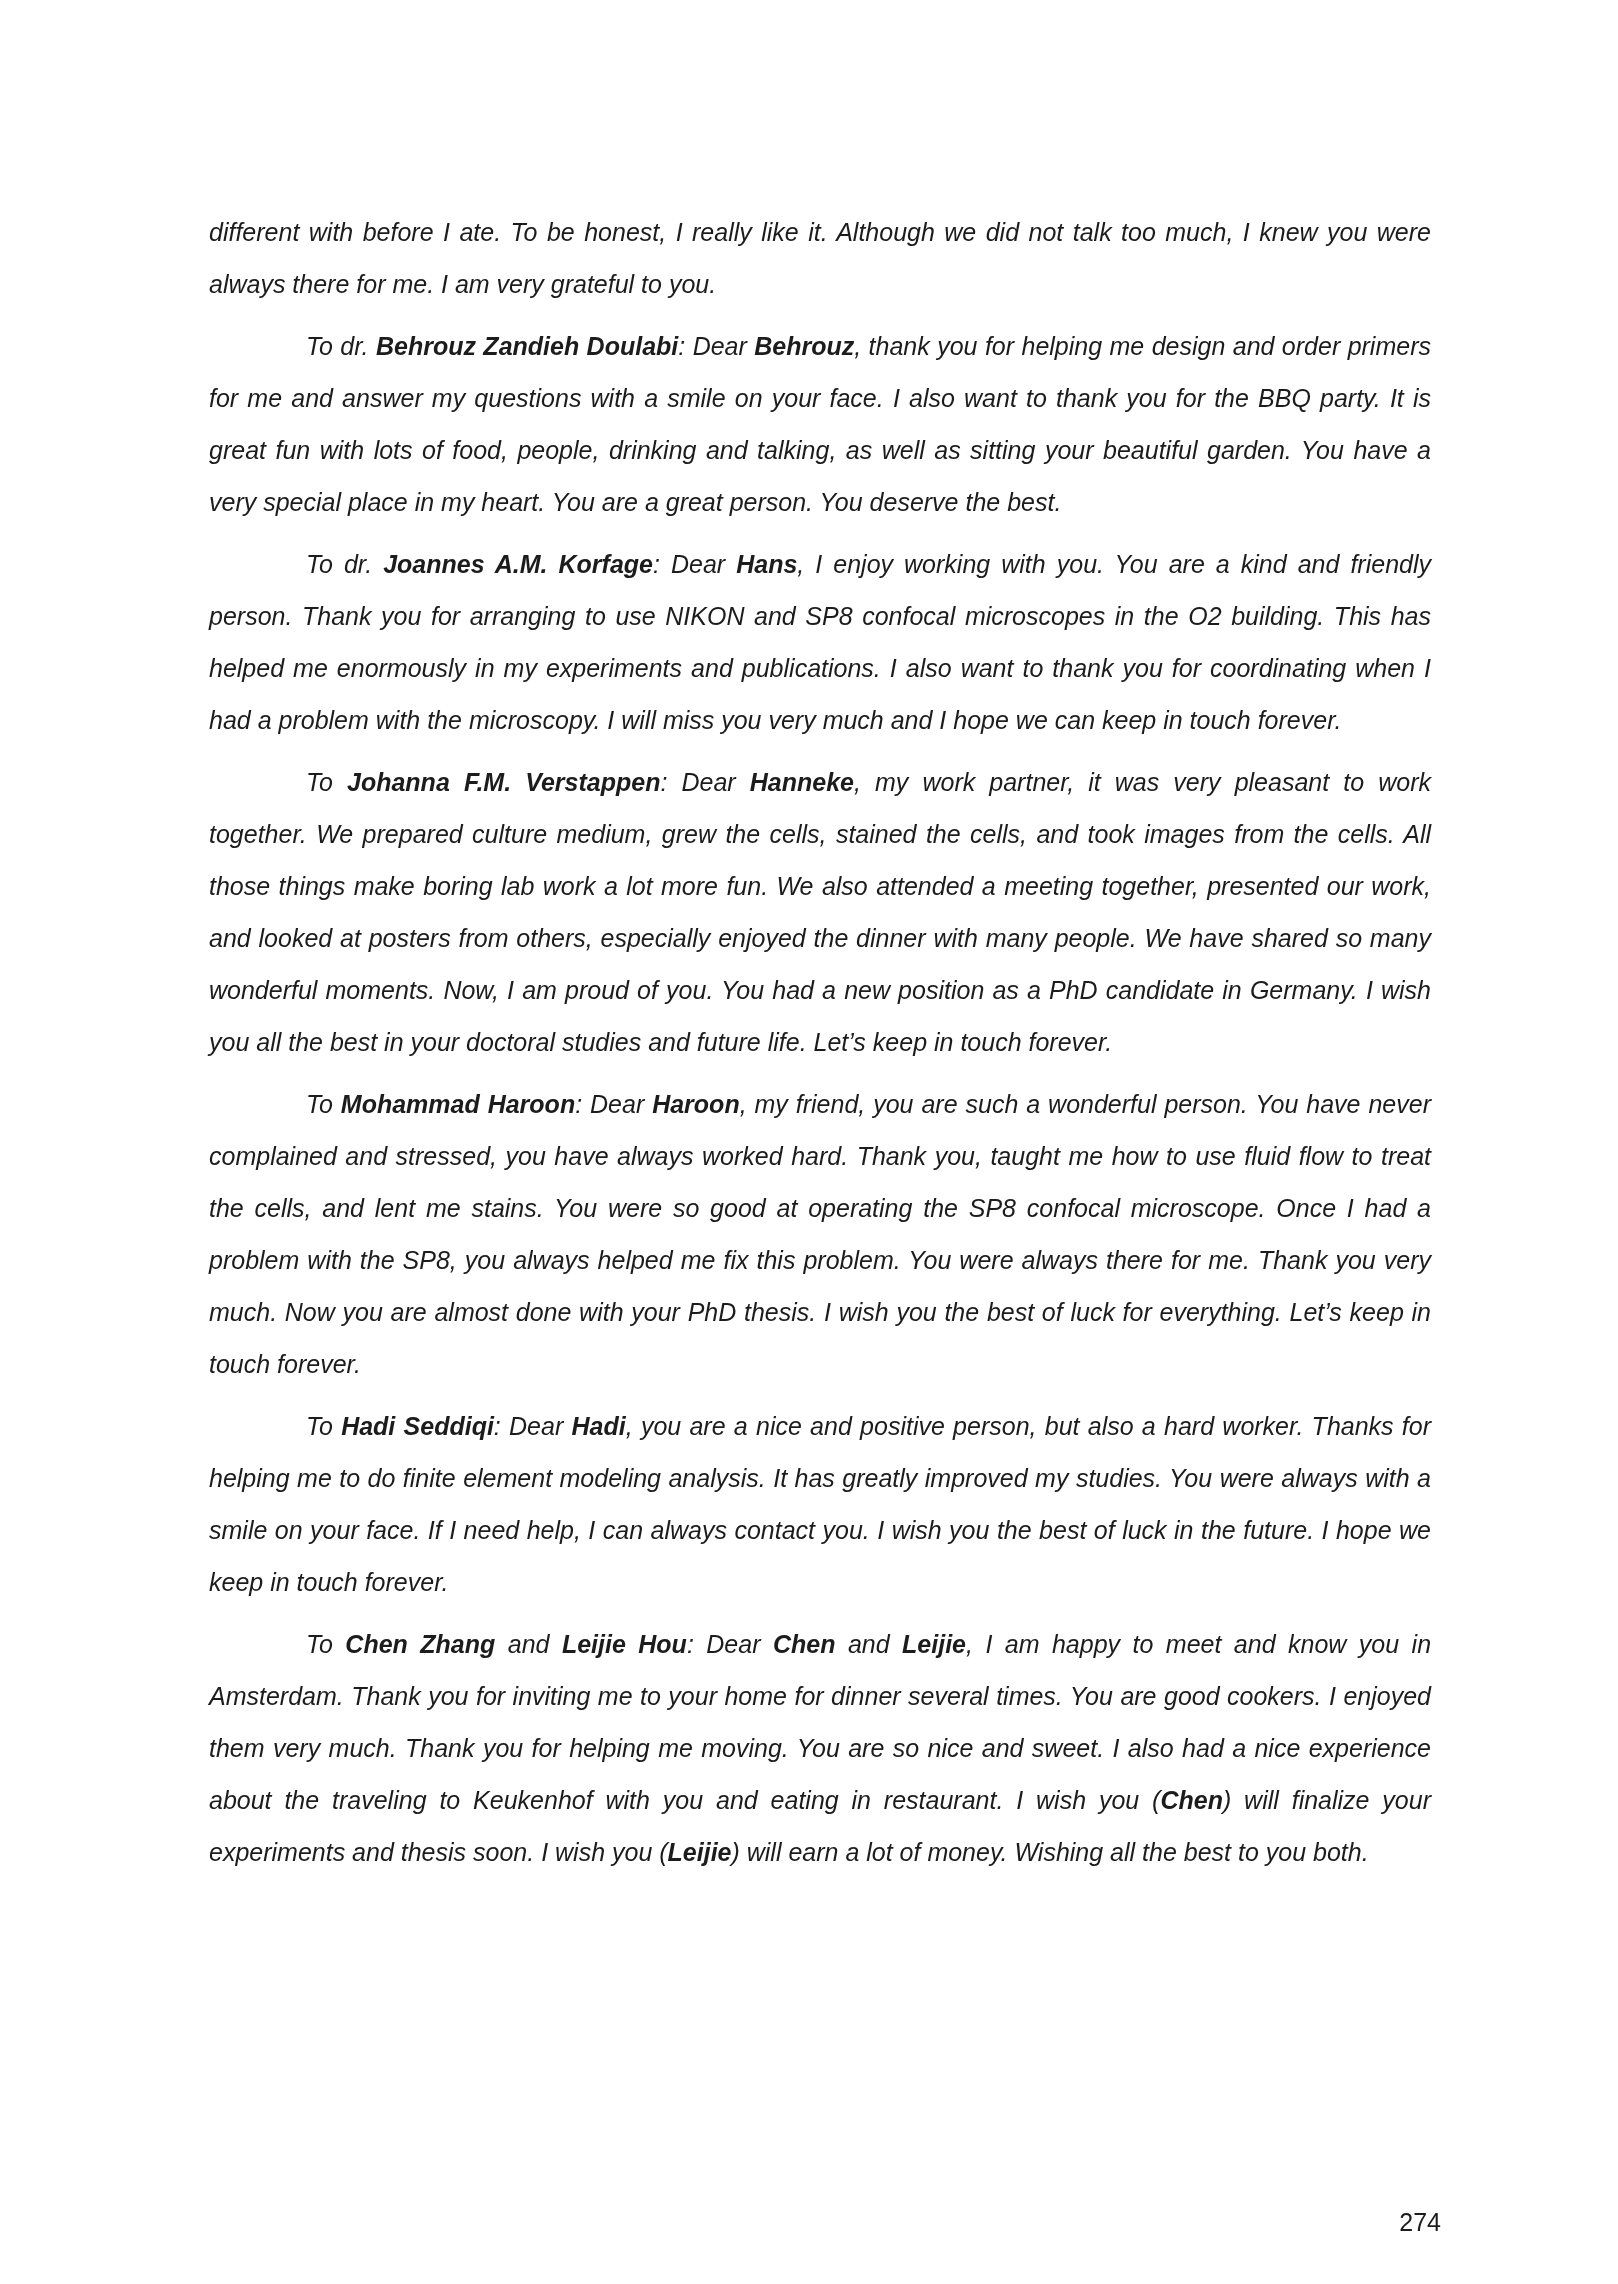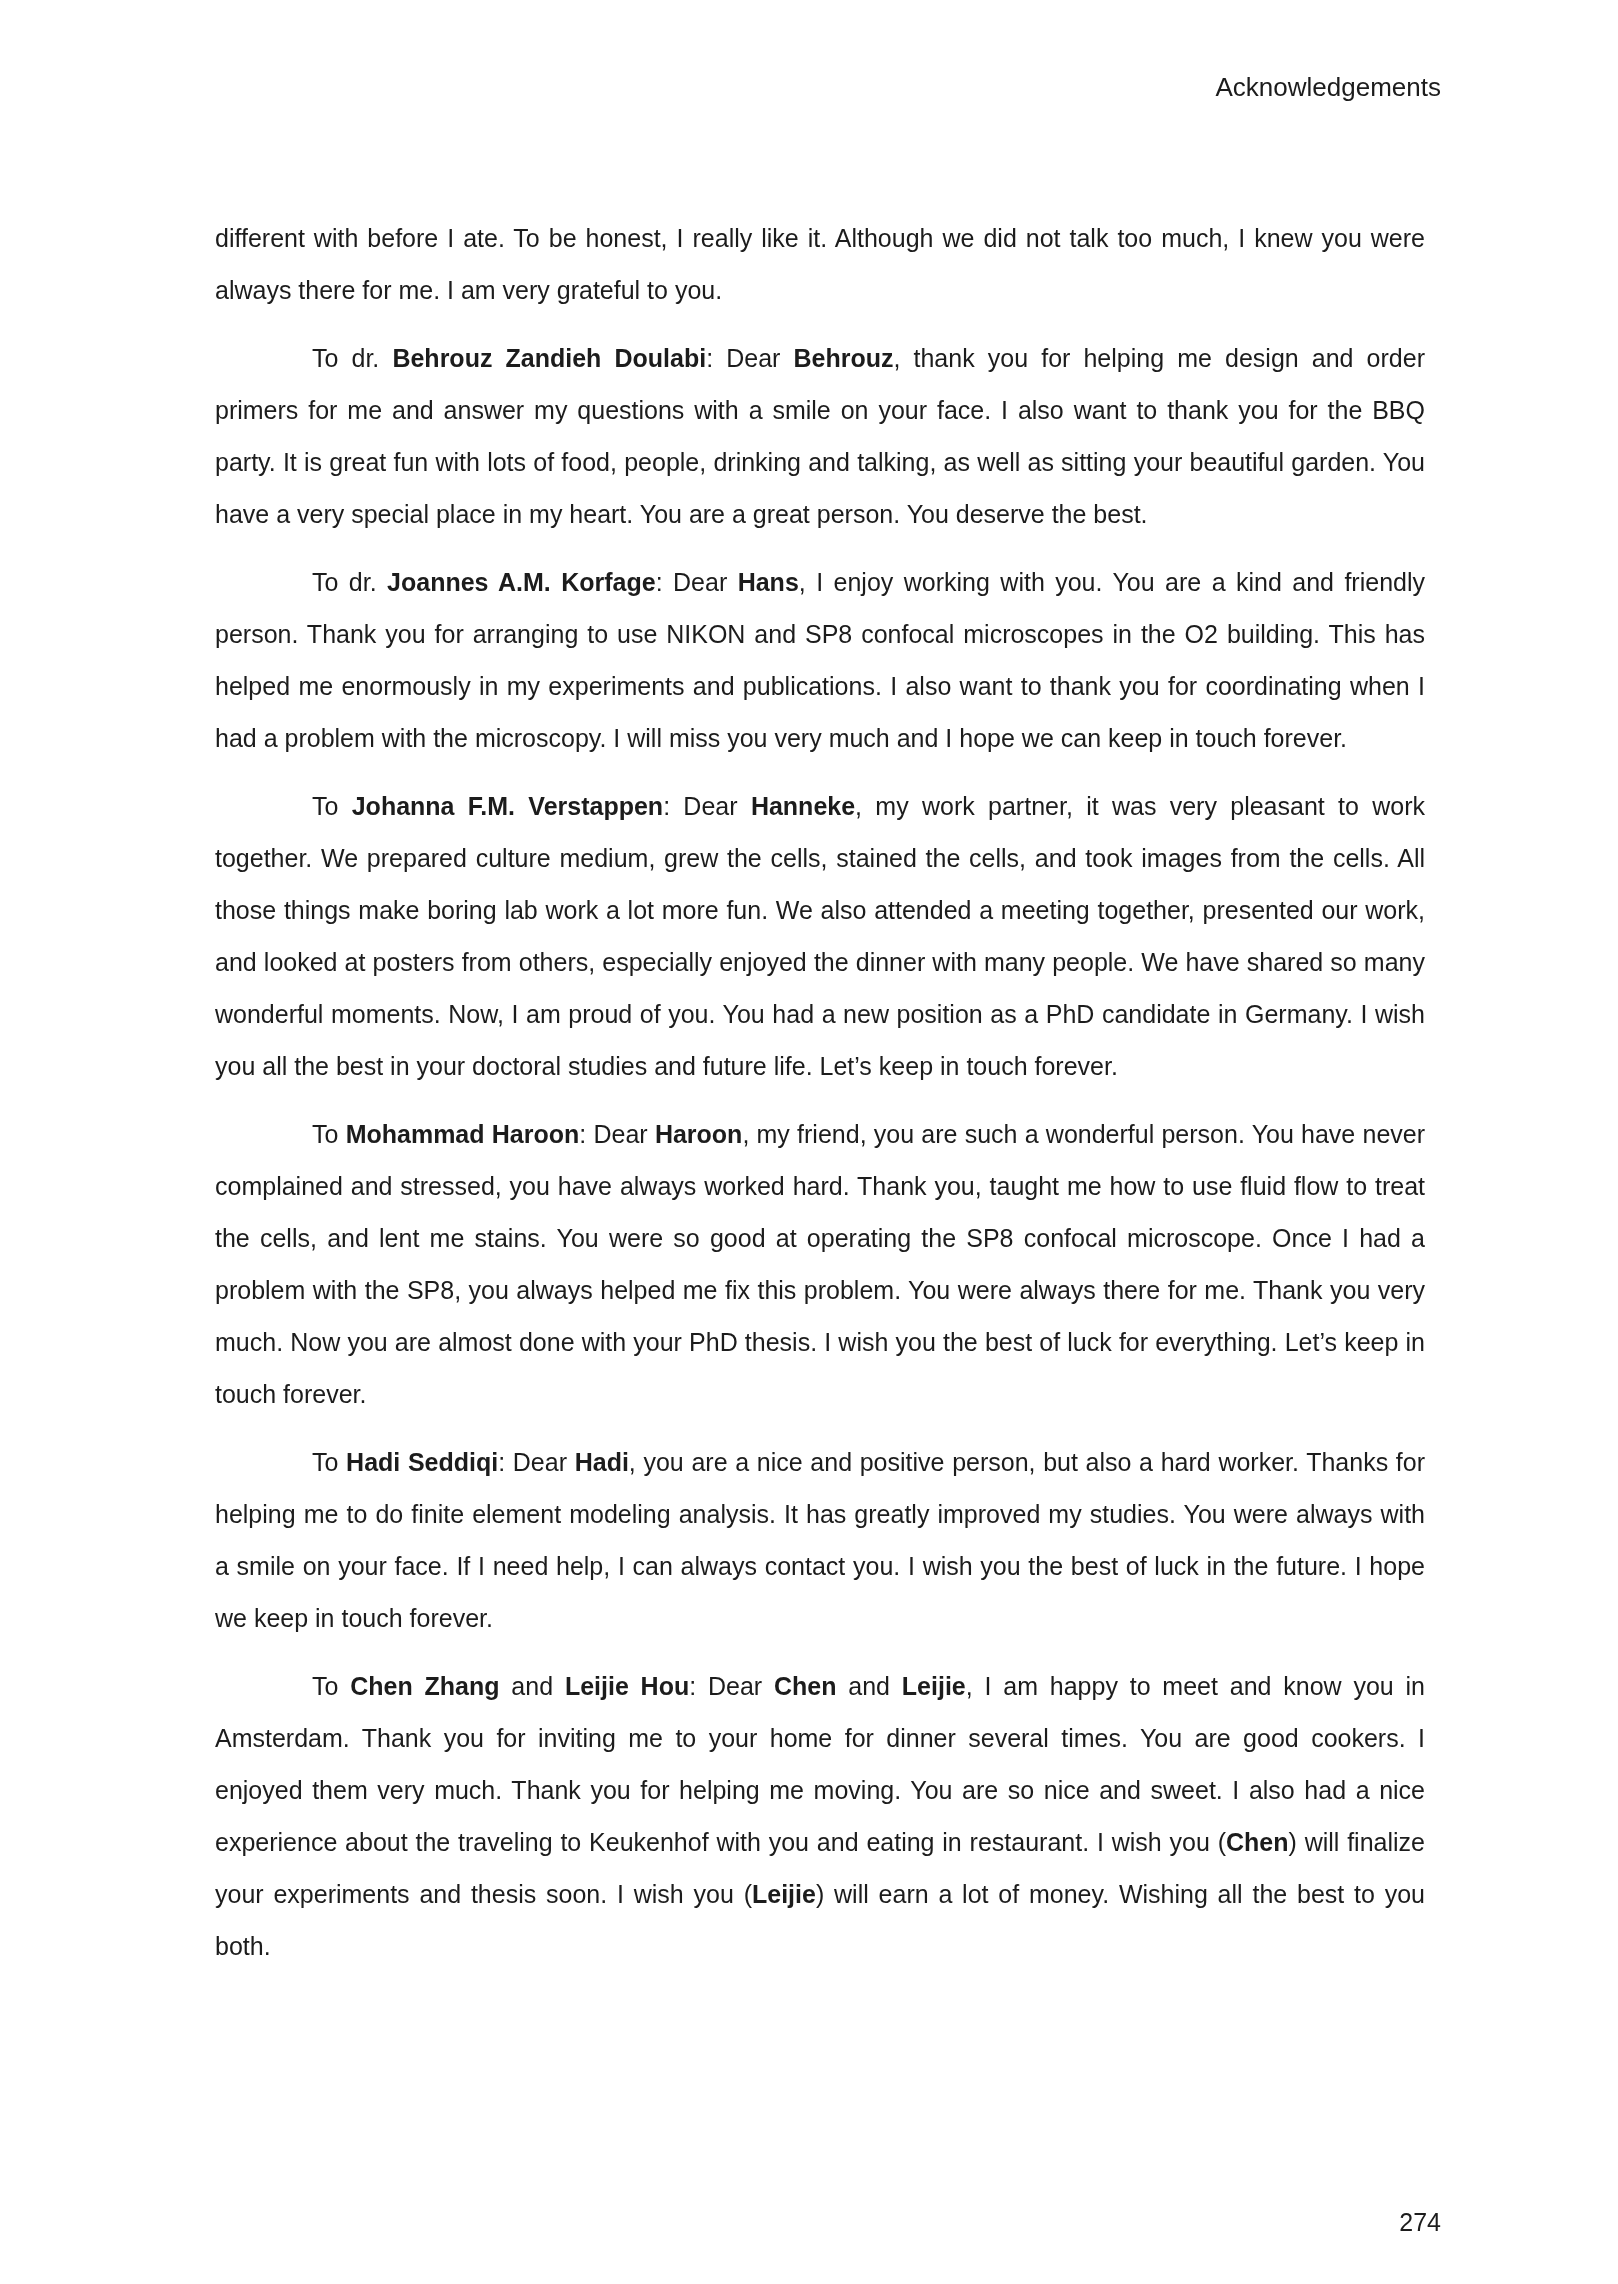--- a/index.html
+++ b/index.html
@@ -33,22 +33,23 @@
     position: absolute;
     top: 196px;
     left: 199px;
     right: 177px;
     font-size: 25px;
     line-height: 52px;
     text-align: justify;
     color: #1c1c1c;
   }
   .doc-body p {
-    margin: 16px;
+    margin: 10px;
     padding: 0;
+    font-style: italic;
   }
   .doc-body p.indent {
     text-indent: 97px;
   }
   .doc-body b {
     font-weight: bold;
   }
   .page-number {
     position: absolute;
     right: 177px;
@@ -56,23 +57,20 @@
     font-size: 25px;
     line-height: 30px;
     color: #1c1c1c;
   }
 </style>
 </head>
 <body>
 
 <div class="page">
 
-  <div class="page-header">
-    <span>Acknowledgements</span>
-  </div>
 
   <main class="doc-body">
       <p><span>different with before I ate. To be honest, I really like it. Although we did not talk too much, I knew you were always there for me. I am very grateful to you.</span></p>
       <p class="indent"><span>To dr. </span><b>Behrouz Zandieh Doulabi</b><span>: Dear </span><b>Behrouz</b><span>, thank you for helping me design and order primers for me and answer my questions with a smile on your face. I also want to thank you for the BBQ party. It is great fun with lots of food, people, drinking and talking, as well as sitting your beautiful garden. You have a very special place in my heart. You are a great person. You deserve the best.</span></p>
       <p class="indent"><span>To dr. </span><b>Joannes A.M. Korfage</b><span>: Dear </span><b>Hans</b><span>, I enjoy working with you. You are a kind and friendly person. Thank you for arranging to use NIKON and SP8 confocal microscopes in the O2 building. This has helped me enormously in my experiments and publications. I also want to thank you for coordinating when I had a problem with the microscopy. I will miss you very much and I hope we can keep in touch forever.</span></p>
       <p class="indent"><span>To </span><b>Johanna F.M. Verstappen</b><span>: Dear </span><b>Hanneke</b><span>, my work partner, it was very pleasant to work together. We prepared culture medium, grew the cells, stained the cells, and took images from the cells. All those things make boring lab work a lot more fun. We also attended a meeting together, presented our work, and looked at posters from others, especially enjoyed the dinner with many people. We have shared so many wonderful moments. Now, I am proud of you. You had a new position as a PhD candidate in Germany. I wish you all the best in your doctoral studies and future life. Let’s keep in touch forever.</span></p>
       <p class="indent"><span>To </span><b>Mohammad Haroon</b><span>: Dear </span><b>Haroon</b><span>, my friend, you are such a wonderful person. You have never complained and stressed, you have always worked hard. Thank you, taught me how to use fluid flow to treat the cells, and lent me stains. You were so good at operating the SP8 confocal microscope. Once I had a problem with the SP8, you always helped me fix this problem. You were always there for me. Thank you very much. Now you are almost done with your PhD thesis. I wish you the best of luck for everything. Let’s keep in touch forever.</span></p>
       <p class="indent"><span>To </span><b>Hadi Seddiqi</b><span>: Dear </span><b>Hadi</b><span>, you are a nice and positive person, but also a hard worker. Thanks for helping me to do finite element modeling analysis. It has greatly improved my studies. You were always with a smile on your face. If I need help, I can always contact you. I wish you the best of luck in the future. I hope we keep in touch forever.</span></p>
       <p class="indent"><span>To </span><b>Chen Zhang</b><span> and </span><b>Leijie Hou</b><span>: Dear </span><b>Chen</b><span> and </span><b>Leijie</b><span>, I am happy to meet and know you in Amsterdam. Thank you for inviting me to your home for dinner several times. You are good cookers. I enjoyed them very much. Thank you for helping me moving. You are so nice and sweet. I also had a nice experience about the traveling to Keukenhof with you and eating in restaurant. I wish you (</span><b>Chen</b><span>) will finalize your experiments and thesis soon. I wish you (</span><b>Leijie</b><span>) will earn a lot of money. Wishing all the best to you both.</span></p>
     </main>

